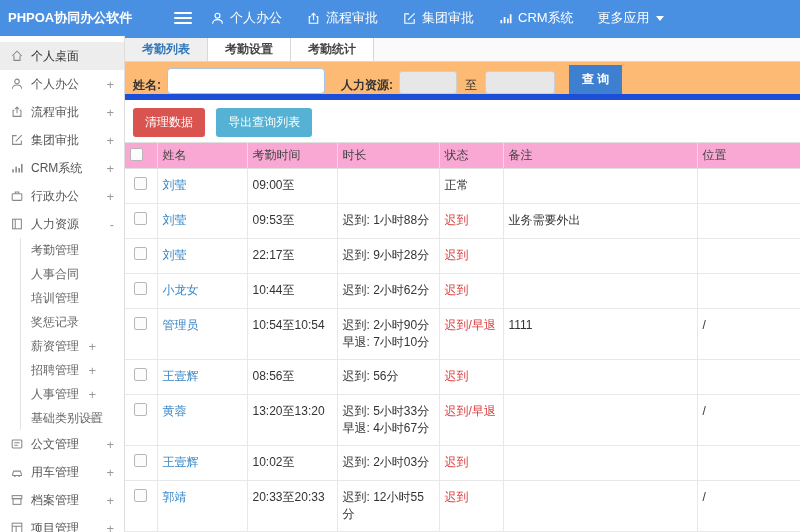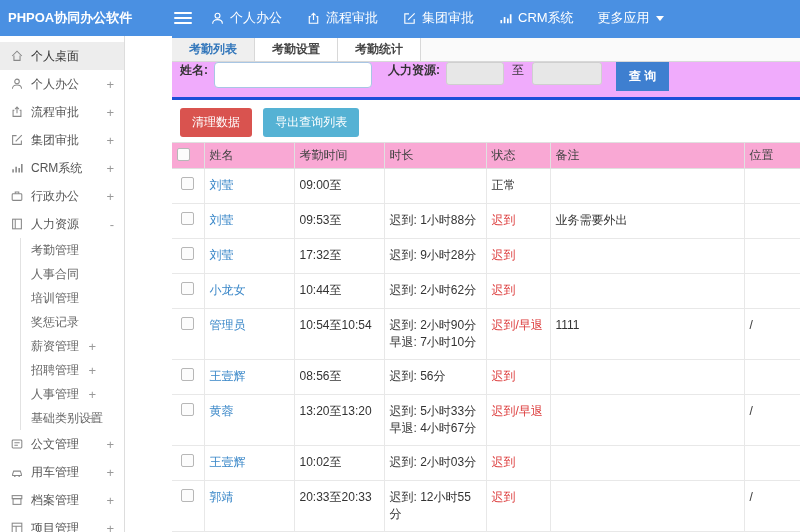--- a/index.html
+++ b/index.html
@@ -14,41 +14,41 @@
   .topnav { display: flex; align-items: center; }
   .nav-item { display: flex; align-items: center; margin-right: 24px; font-size: 13px; color: #fff; cursor: pointer; white-space: nowrap; }
   .nav-item .nicon { width: 15px; height: 15px; margin-right: 5px; color: #fff; }
   .nav-item .nicon svg { width: 15px; height: 15px; display: block; }
   .caret { width: 0; height: 0; border-left: 4px solid transparent; border-right: 4px solid transparent;
     border-top: 5px solid #fff; margin-left: 6px; }
 
   
   .wrap { display: flex; height: 496px; }
   .sidebar { width: 125px; border-right: 1px solid #ddd; background: #fff; padding-top: 6px; overflow: hidden; }
-  .content { flex: 1; display: flex; flex-direction: column; overflow: hidden; margin-left: 47px; }
+  .content { flex: 1; display: flex; flex-direction: column; overflow: hidden; }
 
   
   .side-item { position: relative; height: 28px; display: flex; align-items: center; padding-left: 10px;
     color: #555; cursor: pointer; white-space: nowrap; }
   .side-item.active { background: #ededed; color: #333; }
   .side-item .sicon { width: 14px; height: 14px; margin-right: 7px; color: #888; flex: none; }
   .side-item .sicon svg { width: 14px; height: 14px; display: block; }
   .side-item .expand { position: absolute; right: 10px; color: #999; font-size: 13px; }
   .side-item.sub { height: 24px; margin-left: 20px; border-left: 1px solid #e2e2e2; color: #666; }
   .side-item.sub .expand { right: 28px; }
 
   
   .tabs { display: flex; background: #fafafa; border-top: 2px solid #4a90e2; border-bottom: 1px solid #d8d8d8; height: 26px; flex: none; }
   .tab { padding: 0 17px; line-height: 23px; font-weight: bold; color: #444; background: #fff;
     border-right: 1px solid #d8d8d8; cursor: pointer; }
   .tab.active { background: #efefef; color: #3377bb; }
 
   
-  .filterbar { height: 38px; background: #f0abfc; border-bottom: 3px solid #1d4ed8; display: flex;
-    align-items: flex-start; padding: 0 8px; flex: none; }
+  .filterbar { height: 38px; background: #fdba74; border-bottom: 6px solid #1d4ed8; display: flex;
+    align-items: flex-end; padding: 0 8px; flex: none; }
   .flabel { font-weight: bold; color: #333; margin-right: 6px; white-space: nowrap; }
   .name-input { width: 158px; height: 26px; border: 1px solid #a8c6e4; border-radius: 4px; padding: 0 6px;
     font-size: 12px; background: #fff; outline: none; }
   .date-label { margin-left: 16px; }
   .date-input { width: 58px; height: 23px; border: 1px solid #cfcfcf; border-radius: 3px; background: #e7e7e7; padding: 0 4px; font-size: 12px; }
   .date-input.second { width: 70px; }
   .to-label { margin: 0 8px; font-weight: normal; }
   .search-btn { margin-left: 14px; background: #3e7fd0; color: #fff; border: none; border-radius: 0;
     font-size: 12px; font-weight: bold; padding: 6px 13px; cursor: pointer; white-space: nowrap; }
 
@@ -366,21 +366,21 @@
     <td class="st-late">迟到</td>
     <td>业务需要外出</td>
     <td></td>
   </tr>
 
   <tr>
     <td class="col-check">
       <span class="checkbox"></span>
     </td>
     <td><a class="name-link">刘莹</a></td>
-    <td>17:32至</td>
+    <td>22:17至</td>
     <td>
               <div>迟到: 9小时28分</div>
             </td>
     <td class="st-late">迟到</td>
     <td></td>
     <td></td>
   </tr>
 
   <tr>
     <td class="col-check">

